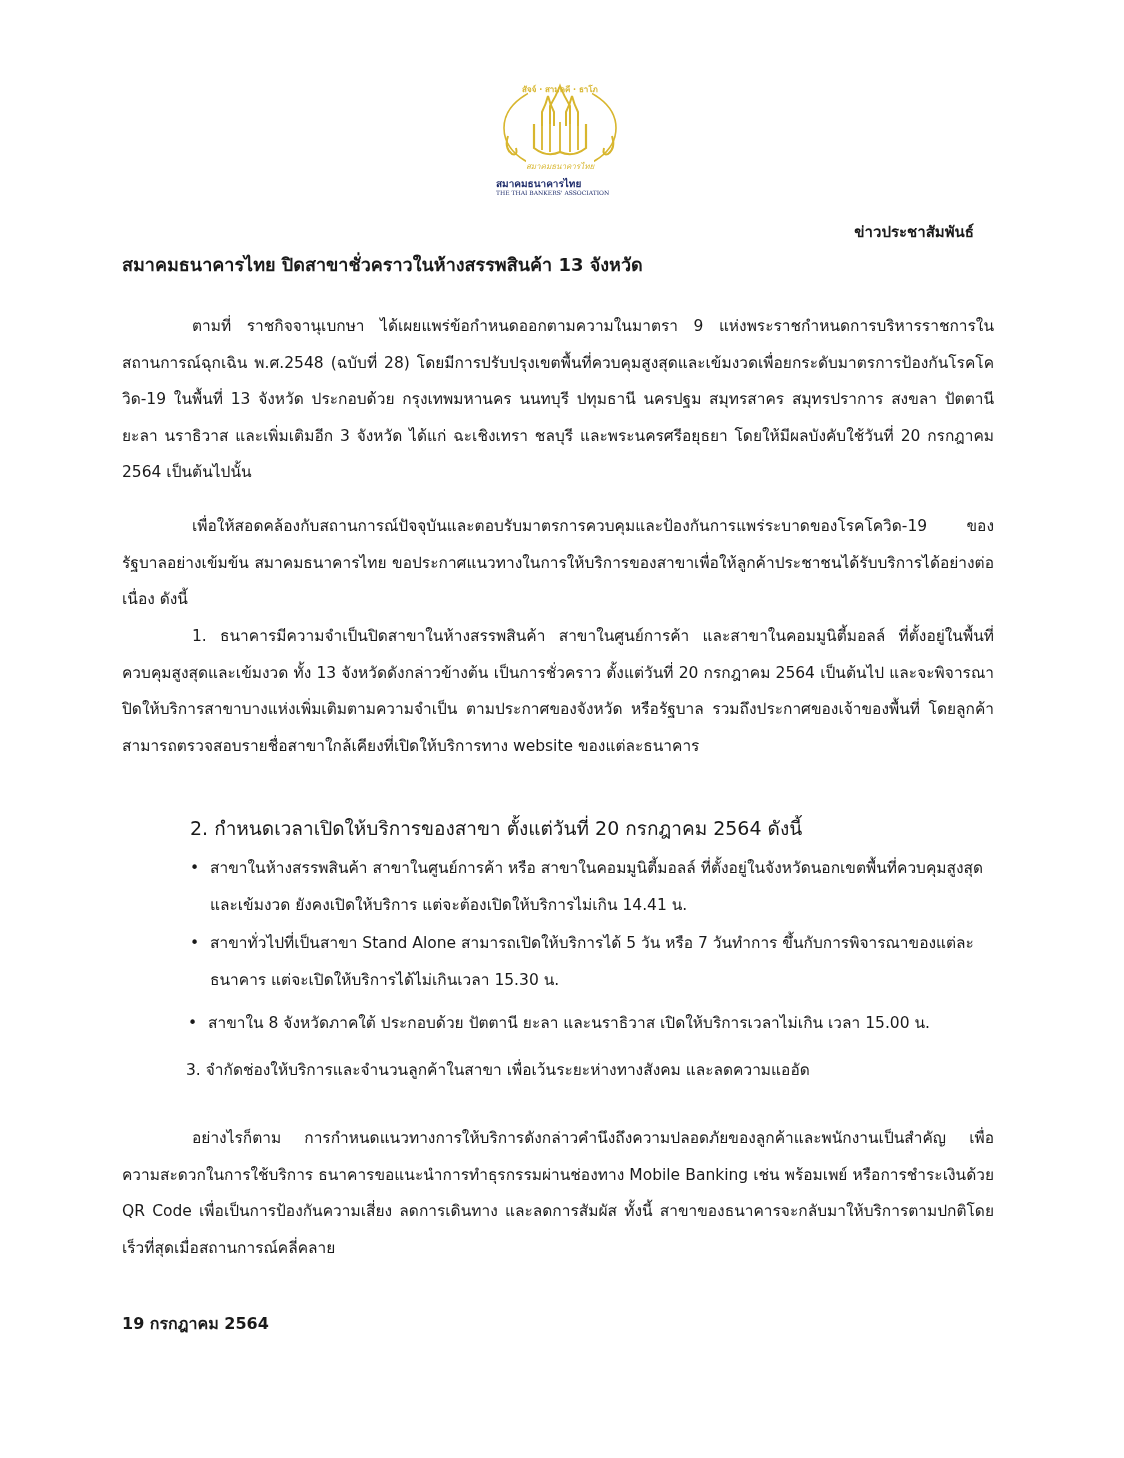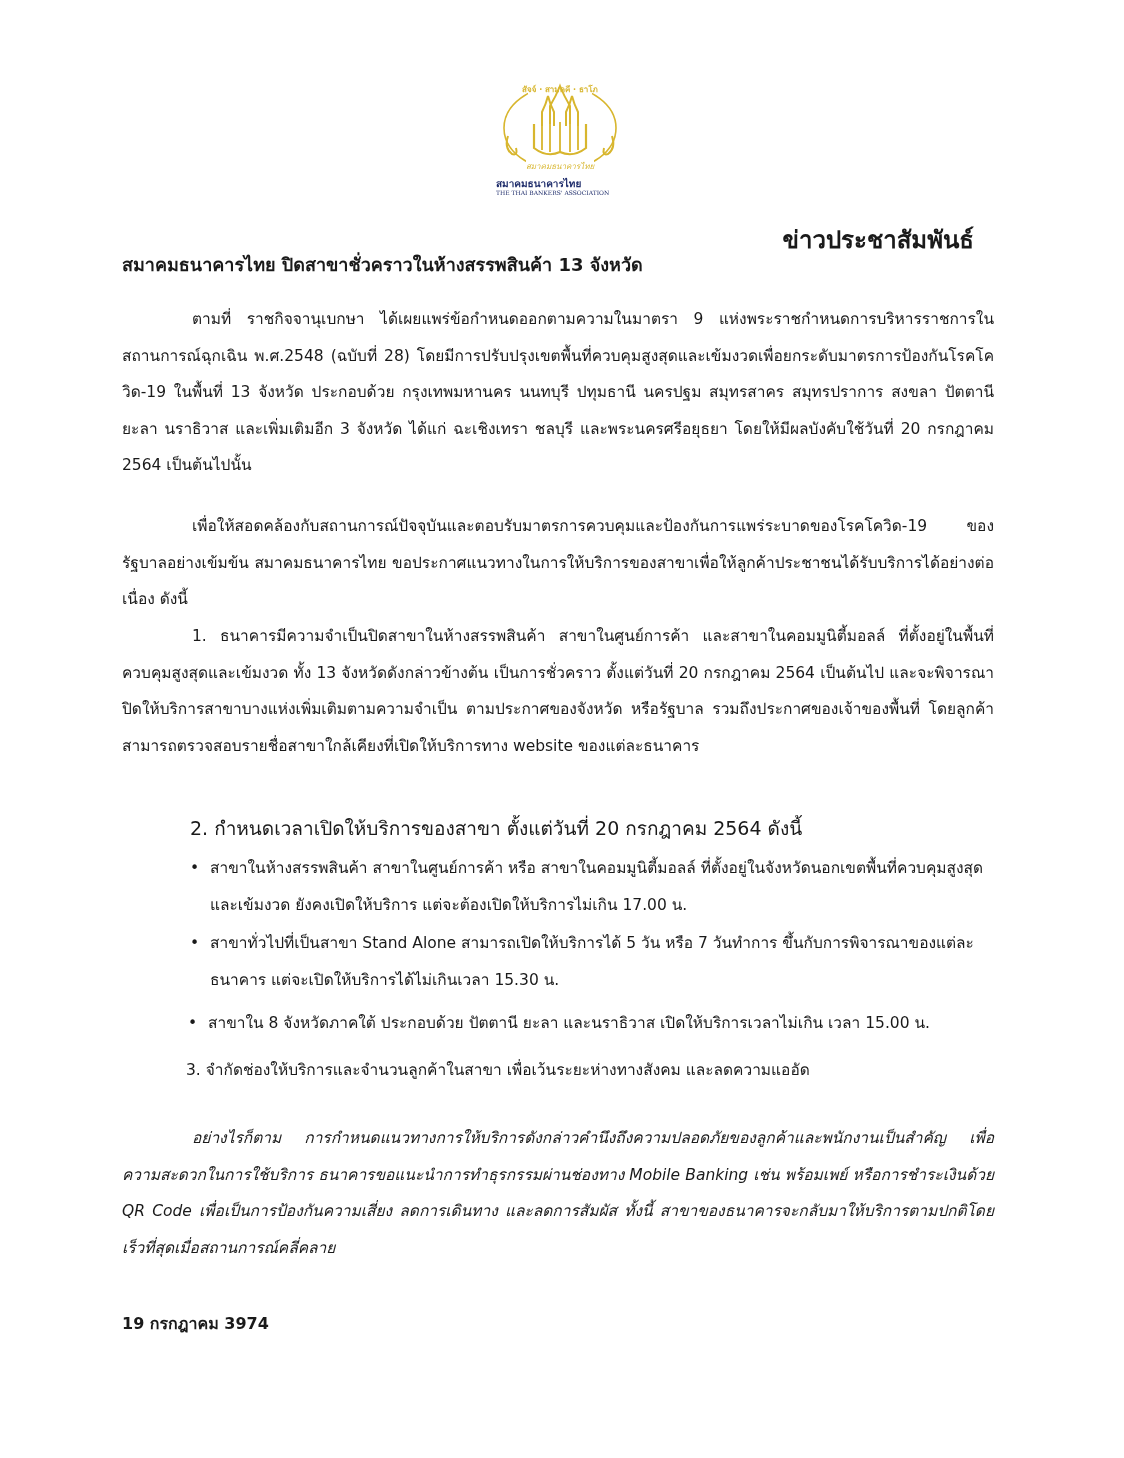--- a/index.html
+++ b/index.html
@@ -2,36 +2,36 @@
 <html><head>
   <meta charset="utf-8">
   <style>
     html, body { margin: 0; padding: 0; background: #ffffff; }
     body { width: 1124px; height: 1458px; position: relative; overflow: hidden;
       font-family: "DejaVu Sans", "Liberation Sans", sans-serif; color: #1a1a1a; }
     .logo { position: absolute; left: 490px; top: 76px; width: 140px; height: 120px; }
     .logo svg { display: block; }
     .logo-th { position: absolute; left: 496px; top: 176px; font-size: 10px; font-weight: bold; color: #1f2d6b; letter-spacing: 0px; white-space: nowrap; }
     .logo-en { position: absolute; left: 496px; top: 189px; font-family: "DejaVu Serif", "Liberation Serif", serif; font-size: 6px; color: #1f2d6b; white-space: nowrap; }
-    .doctype { position: absolute; right: 150px; top: 220px; font-size: 24px; font-weight: bold; }
+    .doctype { position: absolute; right: 150px; top: 220px; font-size: 15px; font-weight: bold; }
     .title { position: absolute; left: 122px; top: 250px; font-size: 18px; font-weight: bold; }
     .body-text { position: absolute; left: 122px; width: 872px; font-size: 15.5px; line-height: 36.5px; text-align: justify; }
     .indent { text-indent: 70px; }
-    .p1 { top: 301px; }
+    .p1 { top: 308px; }
     .p2 { top: 508px; }
     .item1 { top: 618px; }
     .item2 { position: absolute; left: 190px; top: 813px; font-size: 19px; }
     .bullet { position: absolute; left: 190px; width: 806px; font-size: 15.5px; line-height: 36.5px; }
     .bullet .dot { position: absolute; left: 0; top: 0; }
     .bullet .txt { display: block; padding-left: 20px; }
     .b1 { top: 850px; }
     .b2 { top: 925px; }
     .b3 { top: 1005px; left: 188px; width: 820px; }
     .item3 { position: absolute; left: 186px; top: 1057px; font-size: 15.5px; }
-    .p3 { top: 1120px; font-style: italic; }
+    .p3 { top: 1120px; }
     .date { position: absolute; left: 122px; top: 1311px; font-size: 16px; font-weight: bold; }
   </style>
 </head>
 <body>
 
 <div class="logo">
   <svg width="140" height="100" viewBox="0 0 140 100">
     <ellipse cx="70" cy="52" rx="56" ry="42" fill="none" stroke="#d8b62e" stroke-width="1.6"></ellipse>
     <rect x="38" y="6" width="64" height="12" fill="#ffffff"></rect>
     <text x="70" y="16" text-anchor="middle" font-size="8" fill="#d8b62e" font-weight="bold">สัจจ์ · สามคคี · ธาโภ</text>
@@ -55,27 +55,27 @@
 <div class="doctype">ข่าวประชาสัมพันธ์</div>
 <div class="title">สมาคมธนาคารไทย ปิดสาขาชั่วคราวในห้างสรรพสินค้า 13 จังหวัด</div>
 
 <div class="body-text indent p1">ตามที่ ราชกิจจานุเบกษา ได้เผยแพร่ข้อกำหนดออกตามความในมาตรา 9 แห่งพระราชกำหนดการบริหารราชการในสถานการณ์ฉุกเฉิน พ.ศ.2548 (ฉบับที่ 28) โดยมีการปรับปรุงเขตพื้นที่ควบคุมสูงสุดและเข้มงวดเพื่อยกระดับมาตรการป้องกันโรคโควิด-19 ในพื้นที่ 13 จังหวัด ประกอบด้วย กรุงเทพมหานคร นนทบุรี ปทุมธานี นครปฐม สมุทรสาคร สมุทรปราการ สงขลา ปัตตานี ยะลา นราธิวาส และเพิ่มเติมอีก 3 จังหวัด ได้แก่ ฉะเชิงเทรา ชลบุรี และพระนครศรีอยุธยา โดยให้มีผลบังคับใช้วันที่ 20 กรกฎาคม 2564 เป็นต้นไปนั้น</div>
 <div class="body-text indent p2">เพื่อให้สอดคล้องกับสถานการณ์ปัจจุบันและตอบรับมาตรการควบคุมและป้องกันการแพร่ระบาดของโรคโควิด-19 ของรัฐบาลอย่างเข้มข้น  สมาคมธนาคารไทย ขอประกาศแนวทางในการให้บริการของสาขาเพื่อให้ลูกค้าประชาชนได้รับบริการได้อย่างต่อเนื่อง ดังนี้</div>
 <div class="body-text indent item1">1. ธนาคารมีความจำเป็นปิดสาขาในห้างสรรพสินค้า สาขาในศูนย์การค้า และสาขาในคอมมูนิตี้มอลล์ ที่ตั้งอยู่ในพื้นที่ควบคุมสูงสุดและเข้มงวด ทั้ง 13 จังหวัดดังกล่าวข้างต้น เป็นการชั่วคราว ตั้งแต่วันที่ 20 กรกฎาคม 2564 เป็นต้นไป และจะพิจารณาปิดให้บริการสาขาบางแห่งเพิ่มเติมตามความจำเป็น ตามประกาศของจังหวัด หรือรัฐบาล รวมถึงประกาศของเจ้าของพื้นที่ โดยลูกค้าสามารถตรวจสอบรายชื่อสาขาใกล้เคียงที่เปิดให้บริการทาง website ของแต่ละธนาคาร</div>
 <div class="item2">2.   กำหนดเวลาเปิดให้บริการของสาขา ตั้งแต่วันที่ 20 กรกฎาคม 2564 ดังนี้</div>
 
 <div class="bullet b1">
   <span class="dot">•</span>
-  <span class="txt">สาขาในห้างสรรพสินค้า สาขาในศูนย์การค้า หรือ สาขาในคอมมูนิตี้มอลล์ ที่ตั้งอยู่ในจังหวัดนอกเขตพื้นที่ควบคุมสูงสุดและเข้มงวด ยังคงเปิดให้บริการ แต่จะต้องเปิดให้บริการไม่เกิน 17.00 น.</span>
+  <span class="txt">สาขาในห้างสรรพสินค้า สาขาในศูนย์การค้า หรือ สาขาในคอมมูนิตี้มอลล์ ที่ตั้งอยู่ในจังหวัดนอกเขตพื้นที่ควบคุมสูงสุดและเข้มงวด ยังคงเปิดให้บริการ แต่จะต้องเปิดให้บริการไม่เกิน 14.41 น.</span>
 </div>
 <div class="bullet b2">
   <span class="dot">•</span>
   <span class="txt">สาขาทั่วไปที่เป็นสาขา Stand Alone สามารถเปิดให้บริการได้ 5 วัน หรือ 7 วันทำการ ขึ้นกับการพิจารณาของแต่ละธนาคาร แต่จะเปิดให้บริการได้ไม่เกินเวลา 15.30 น.</span>
 </div>
 <div class="bullet b3">
   <span class="dot">•</span>
   <span class="txt">สาขาใน 8 จังหวัดภาคใต้ ประกอบด้วย ปัตตานี ยะลา และนราธิวาส เปิดให้บริการเวลาไม่เกิน เวลา 15.00 น.</span>
 </div>
 
 <div class="item3">3. จำกัดช่องให้บริการและจำนวนลูกค้าในสาขา เพื่อเว้นระยะห่างทางสังคม และลดความแออัด</div>
 <div class="body-text indent p3">อย่างไรก็ตาม การกำหนดแนวทางการให้บริการดังกล่าวคำนึงถึงความปลอดภัยของลูกค้าและพนักงานเป็นสำคัญ เพื่อความสะดวกในการใช้บริการ ธนาคารขอแนะนำการทำธุรกรรมผ่านช่องทาง Mobile Banking เช่น พร้อมเพย์ หรือการชำระเงินด้วย QR Code เพื่อเป็นการป้องกันความเสี่ยง ลดการเดินทาง และลดการสัมผัส ทั้งนี้ สาขาของธนาคารจะกลับมาให้บริการตามปกติโดยเร็วที่สุดเมื่อสถานการณ์คลี่คลาย</div>
 
-<div class="date">19 กรกฎาคม 3974</div>
+<div class="date">19 กรกฎาคม 2564</div>
 
 </body></html>

